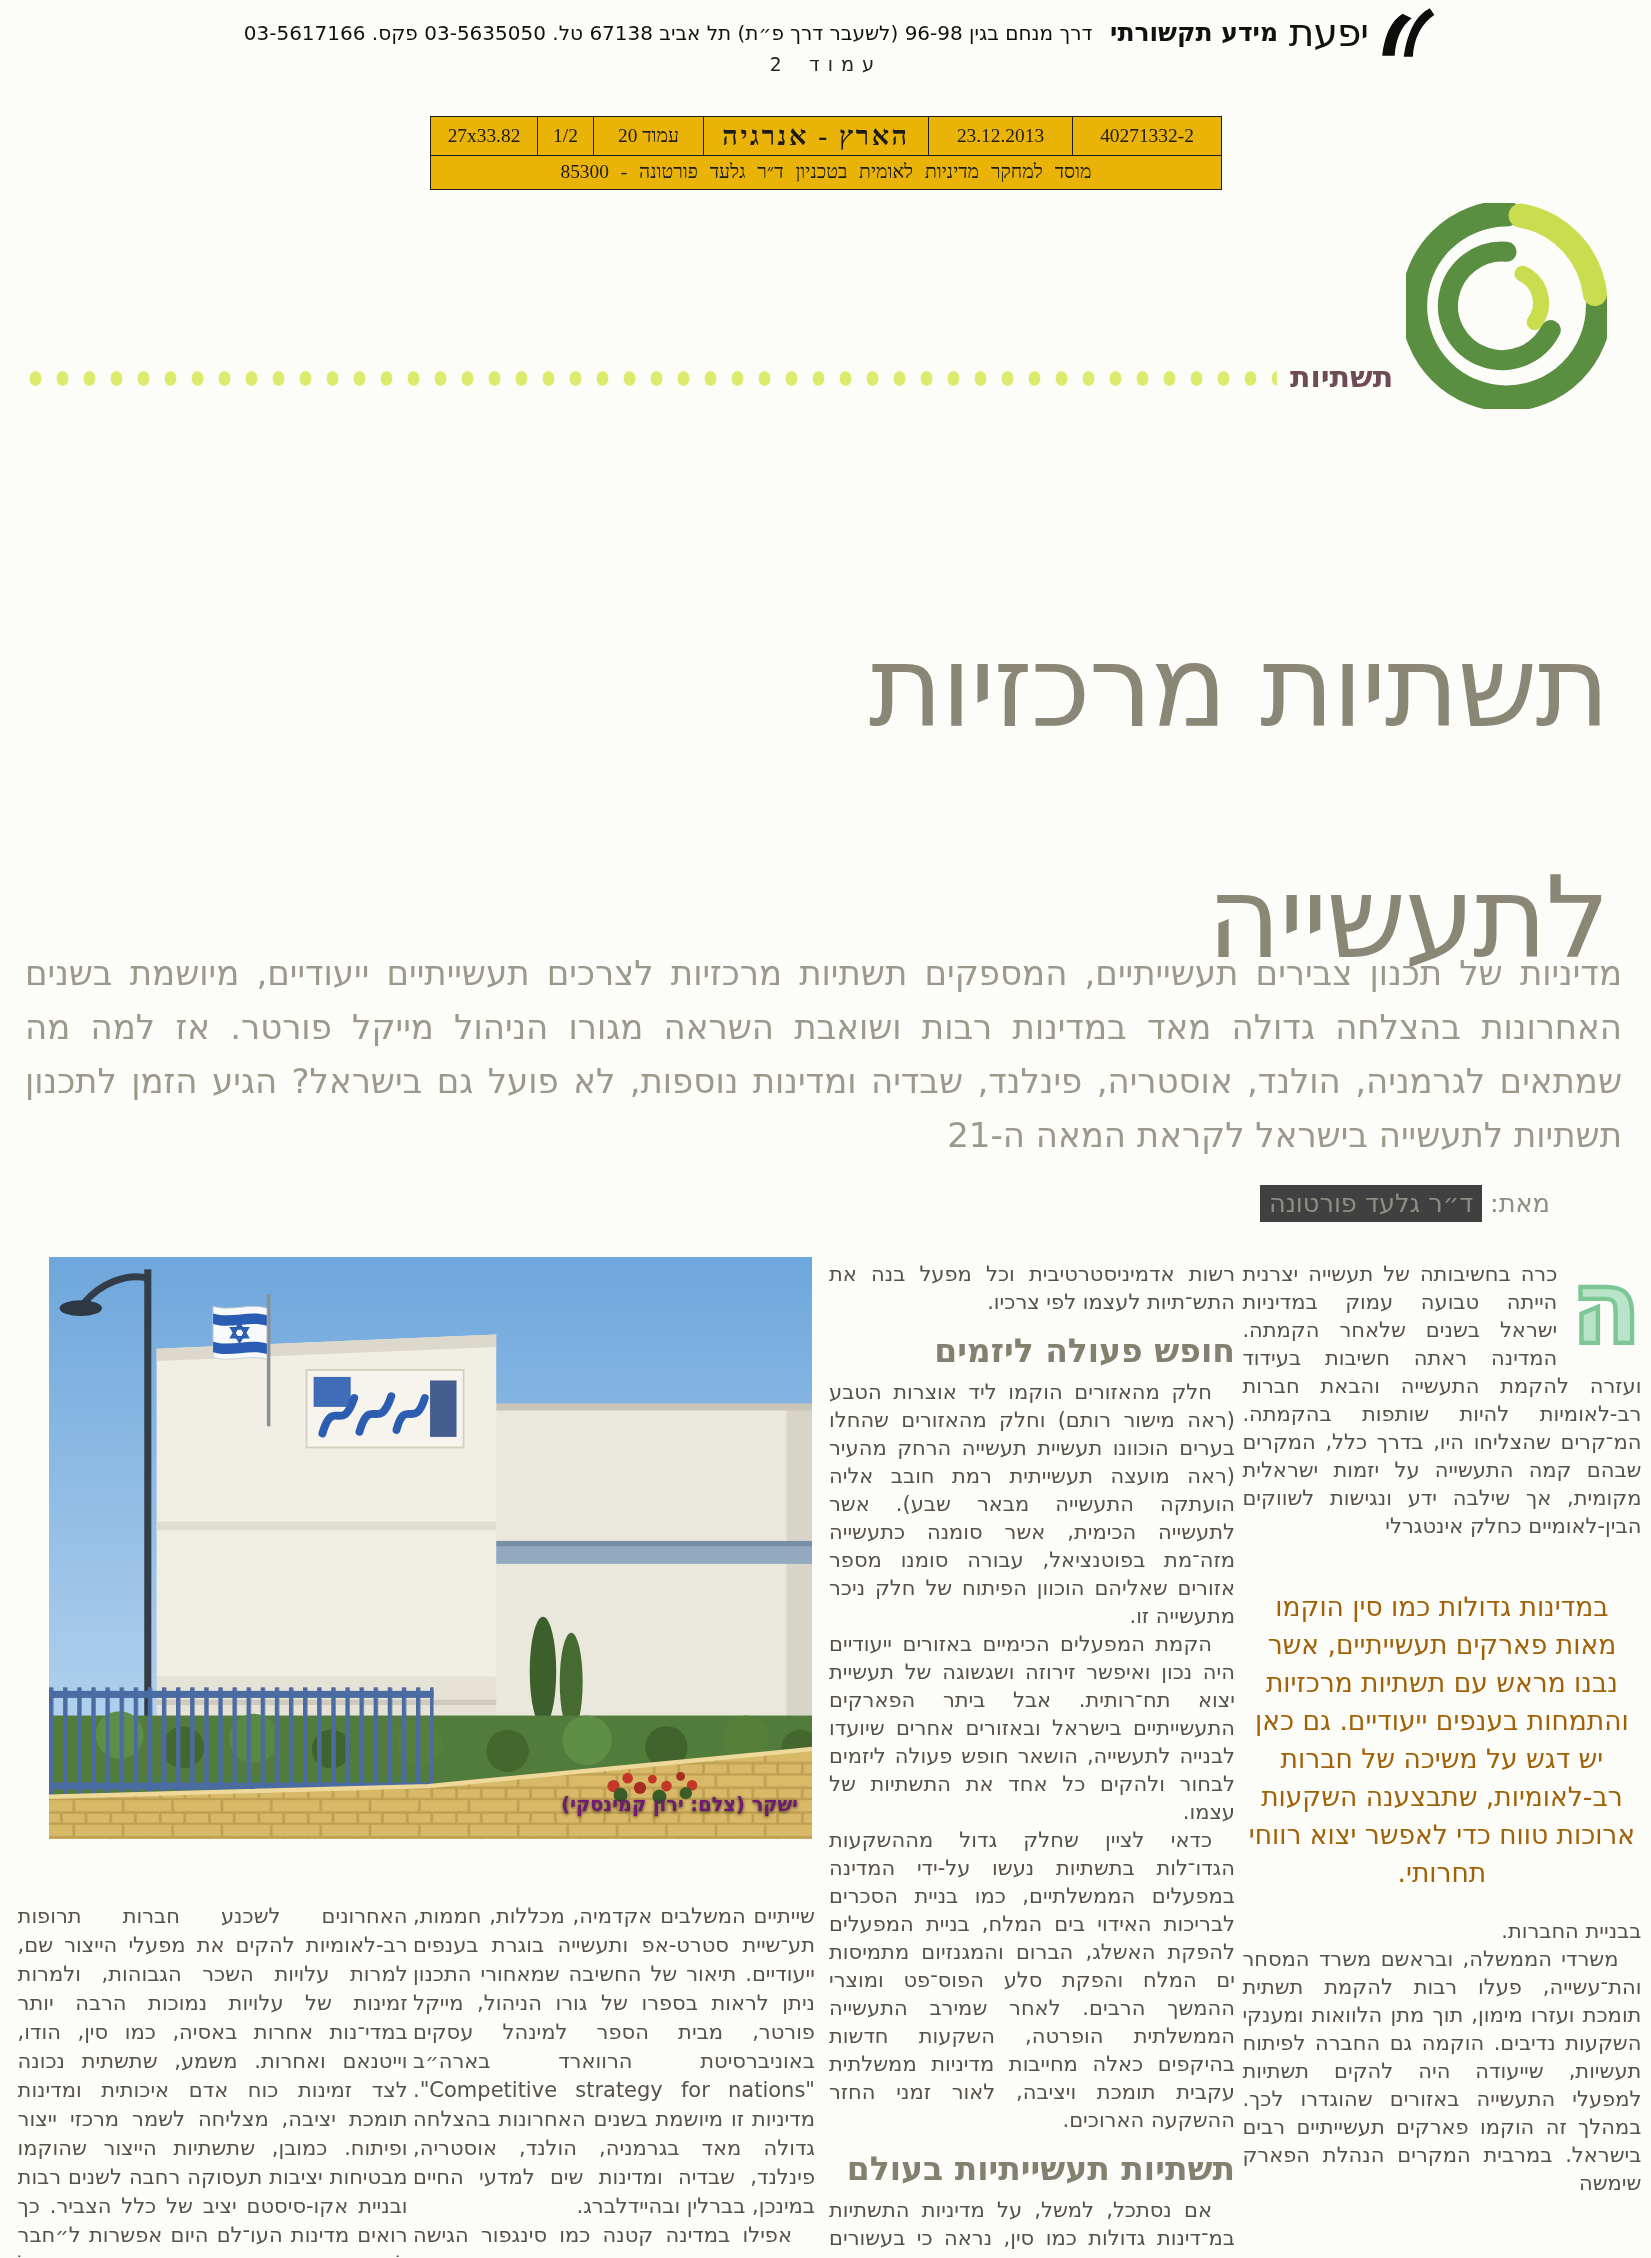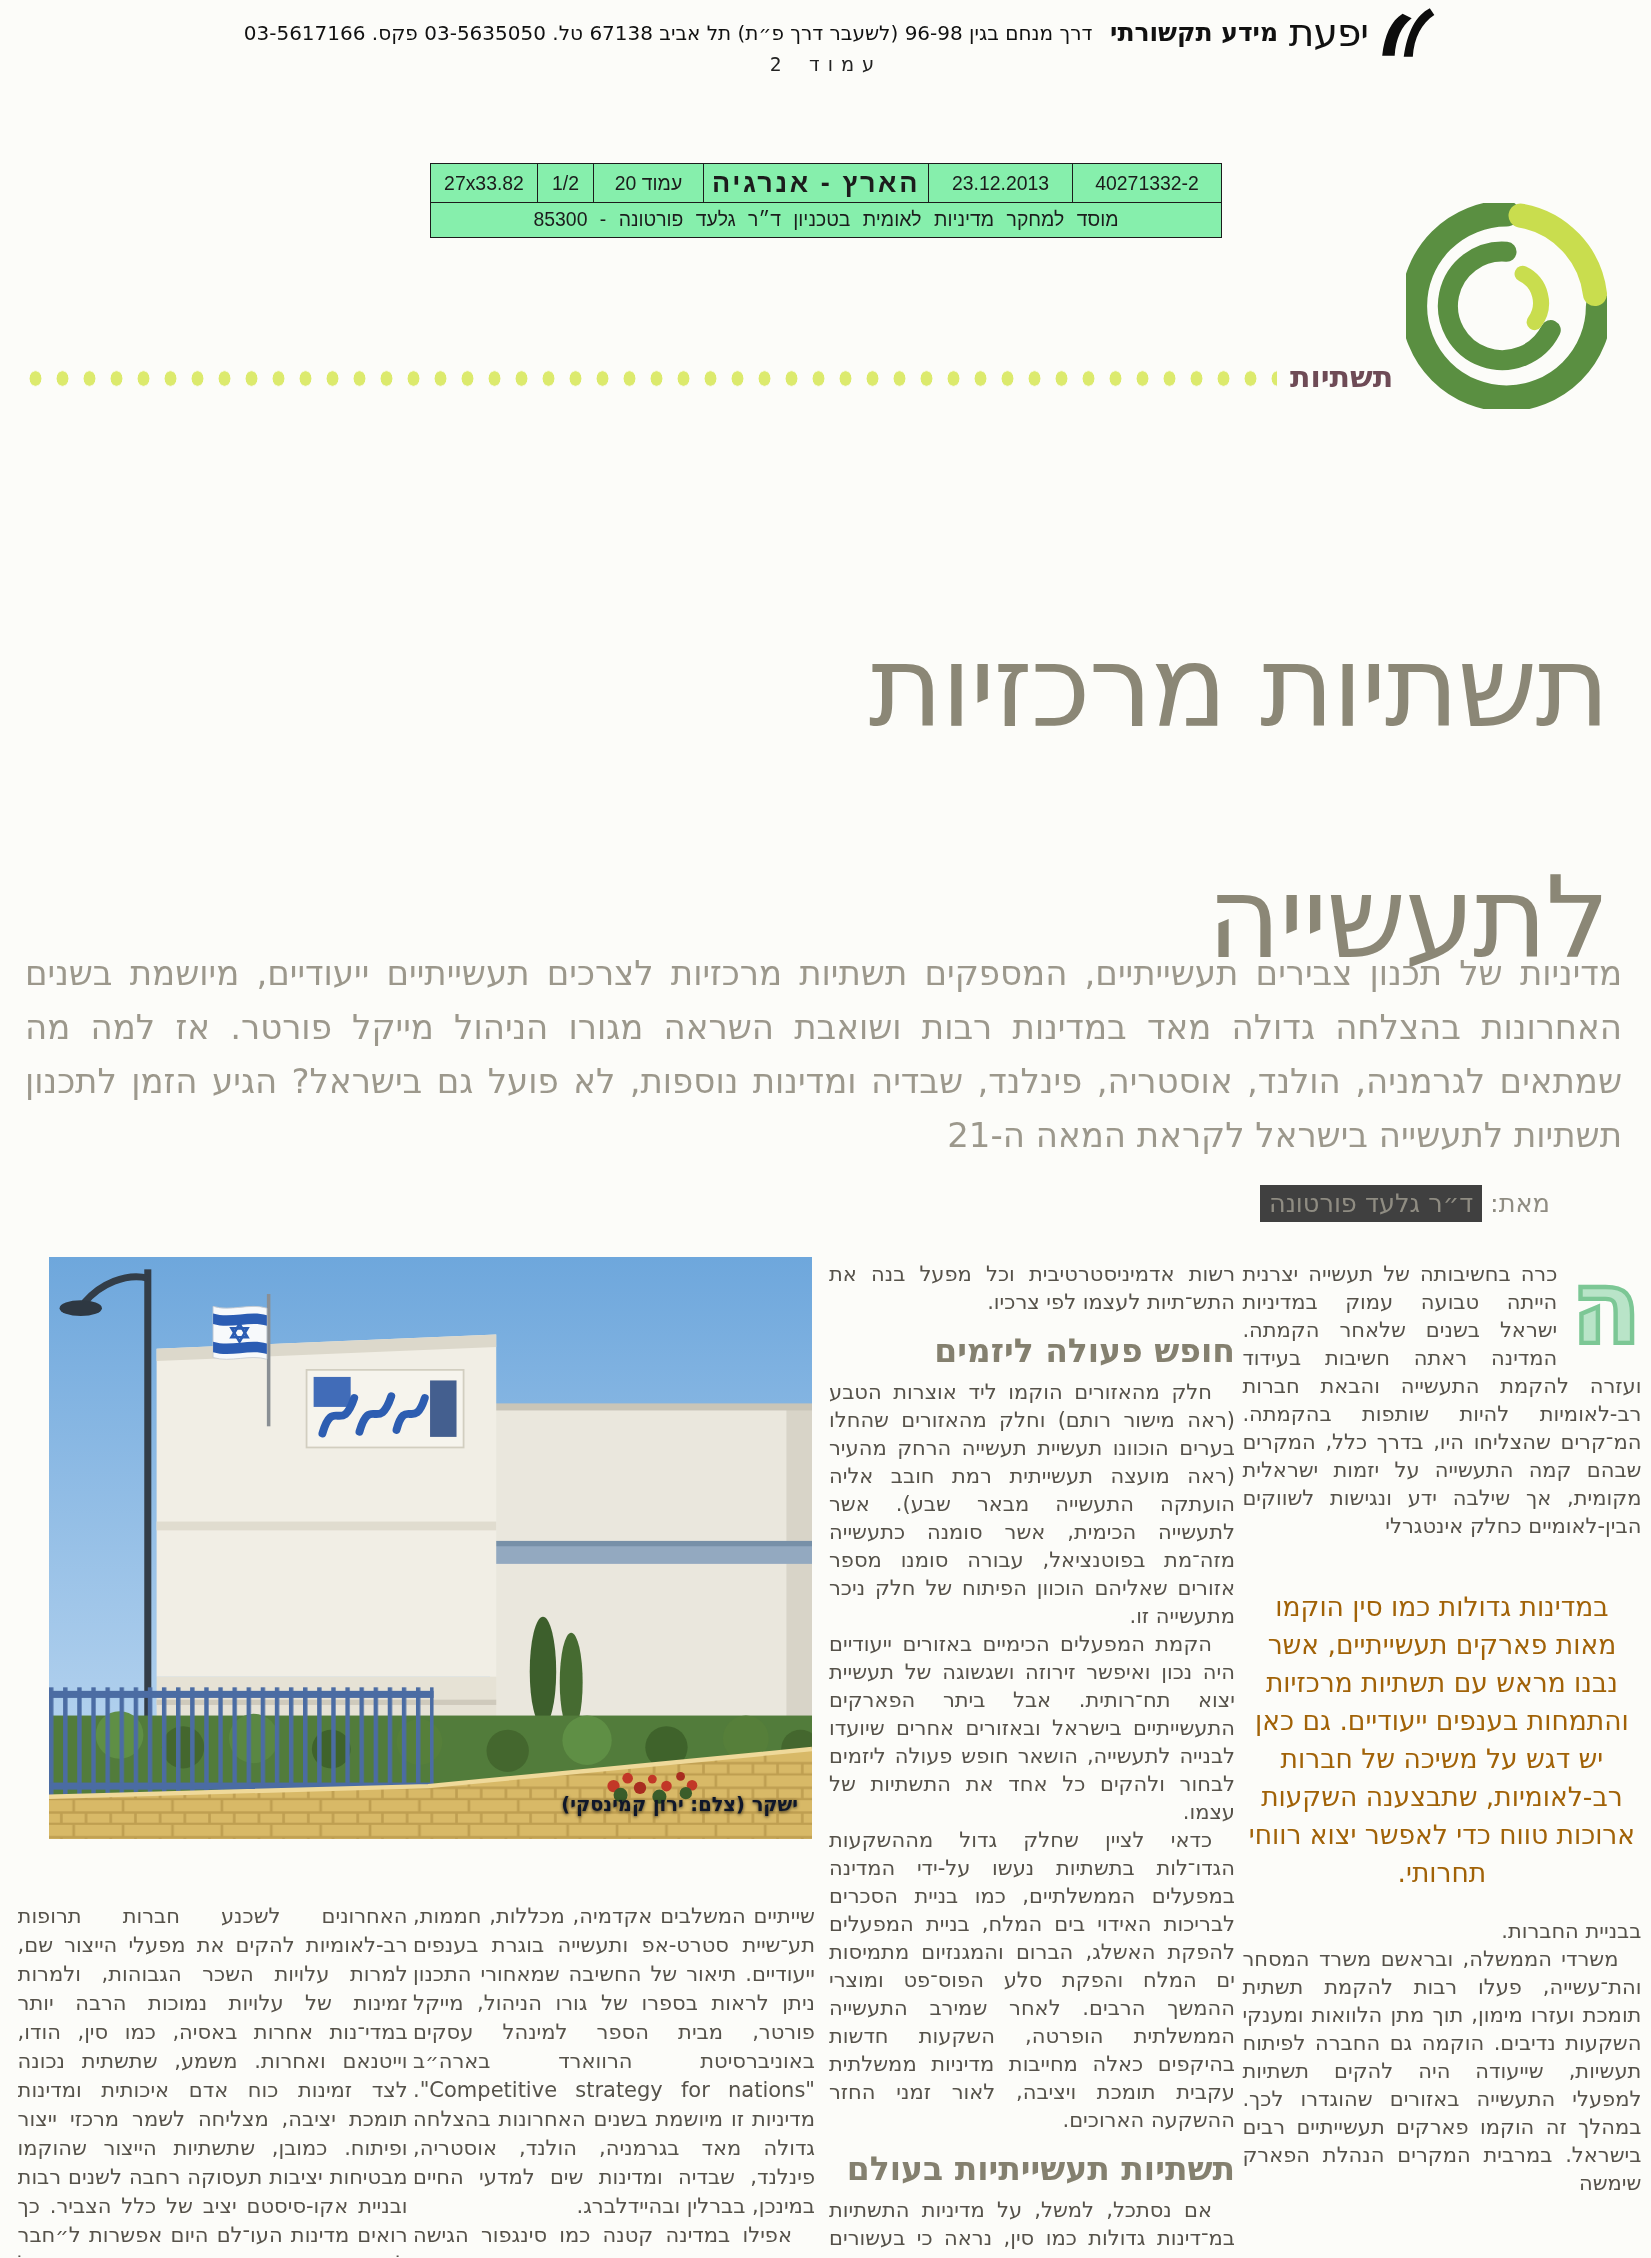--- a/index.html
+++ b/index.html
@@ -10,22 +10,22 @@
   
   .masthead{position:absolute;top:7px;right:217px;display:flex;align-items:center;gap:8.8px;direction:rtl;white-space:nowrap;}
   .masthead .logo{width:58px;height:51px;flex:0 0 auto;}
   .brand{font-size:39px;font-weight:normal;letter-spacing:-0.9px;}
   .brand2{font-size:25px;font-weight:bold;margin-right:1.8px;}
   .address{font-size:20px;margin-right:8.8px;}
   .page-label{position:absolute;top:53px;left:0;width:100%;text-align:center;
     font-family:"DejaVu Sans Mono","DejaVu Sans",monospace;font-size:19.4px;letter-spacing:8px;color:#222;}
   
   .meta{position:absolute;top:116px;left:50%;transform:translateX(-50%);
-    border:1.8px solid #1c1c1c;direction:ltr;background:#86efac;
-    font-family:Liberation Sans, sans-serif;color:#1c1c1c;margin-top:47px;}
+    border:1.8px solid #1c1c1c;direction:ltr;background:#eab308;
+    font-family:Liberation Serif, serif;color:#1c1c1c;}
   .meta-row1{display:flex;align-items:stretch;}
   .meta-cell{border-left:1.8px solid #1c1c1c;display:flex;align-items:center;justify-content:center;
     font-size:19.4px;padding:3.5px 7px;direction:rtl;}
   .meta-cell:first-child{border-left:none;}
   .meta-cell.dims{width:92px;}
   .meta-cell.frac{width:41px;}
   .meta-cell.pg{width:95px;}
   .meta-cell.paper{width:210px;font-size:27px;letter-spacing:2.6px;font-weight:bold;}
   .meta-cell.date{width:129px;}
   .meta-cell.serial{width:134px;}
@@ -39,21 +39,21 @@
   
   .headline{position:absolute;top:572px;right:44px;width:1235px;text-align:right;
     color:#8b8776;font-size:113px;line-height:231px;letter-spacing:-1.8px;}
   .standfirst{position:absolute;top:946px;right:30px;left:25px;
     font-size:34px;line-height:54px;color:#9c988c;text-align:justify;}
   .byline{position:absolute;top:1188px;right:102px;font-size:25.6px;color:#8f8c82;}
   .byline .hl{background:#404040;padding:2.6px 8.8px 4.4px;color:#8f8c82;}
   
   .photo{position:absolute;left:49px;top:1257px;width:763px;height:582px;overflow:hidden;}
   .photo svg{display:block;width:100%;height:100%;}
-  .caption{position:absolute;bottom:23px;right:14px;color:#0f172a;font-weight:bold;font-size:19.4px;
+  .caption{position:absolute;bottom:23px;right:14px;color:#701a75;font-weight:bold;font-size:19.4px;
     text-shadow:0 0.9px 3.5px rgba(0,0,0,.75);}
   
   .col{position:absolute;font-size:21px;line-height:28px;text-align:justify;color:#56524a;overflow:hidden;}
   .col p{margin:0;}
   .col p.ind{text-indent:23px;}
   .col-a{right:10.6px;top:1260px;width:399px;height:978px;}
   .col-b{left:829px;top:1260px;width:406px;height:992px;}
   .col-c{left:413px;top:1902px;width:402px;height:353px;line-height:29px;}
   .col-d{left:17.6px;top:1902px;width:390px;height:355px;line-height:29px;}
   .dropcap{float:right;font-size:102px;line-height:81px;margin:7px 0 0 14px;

